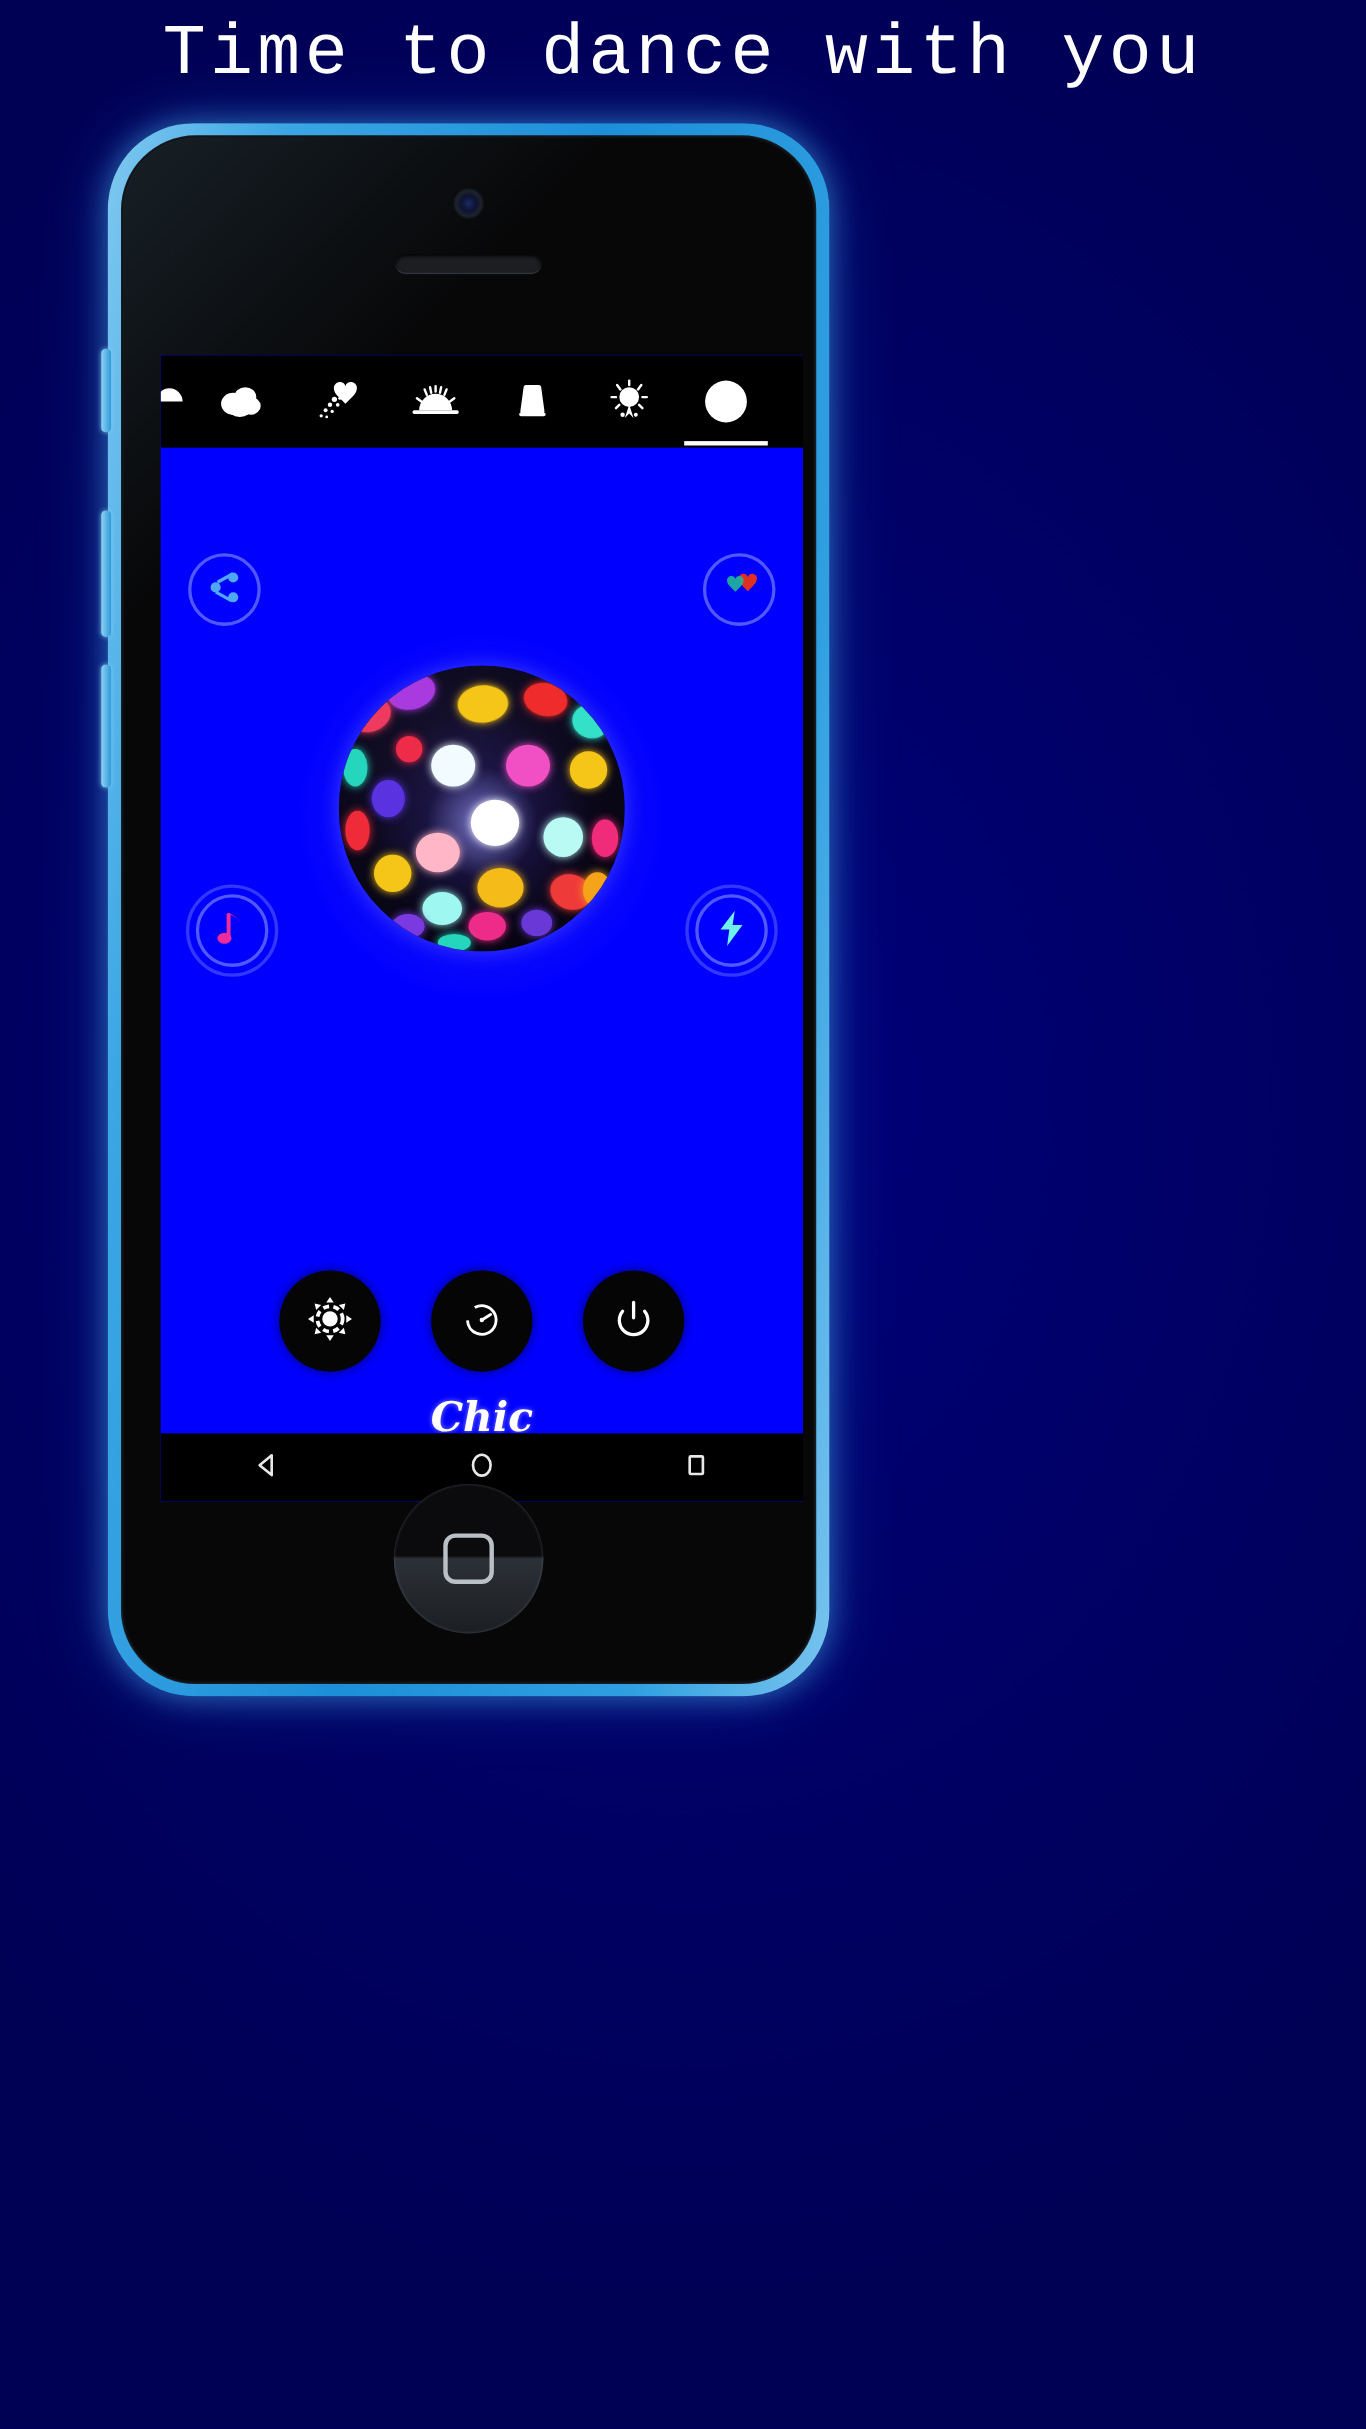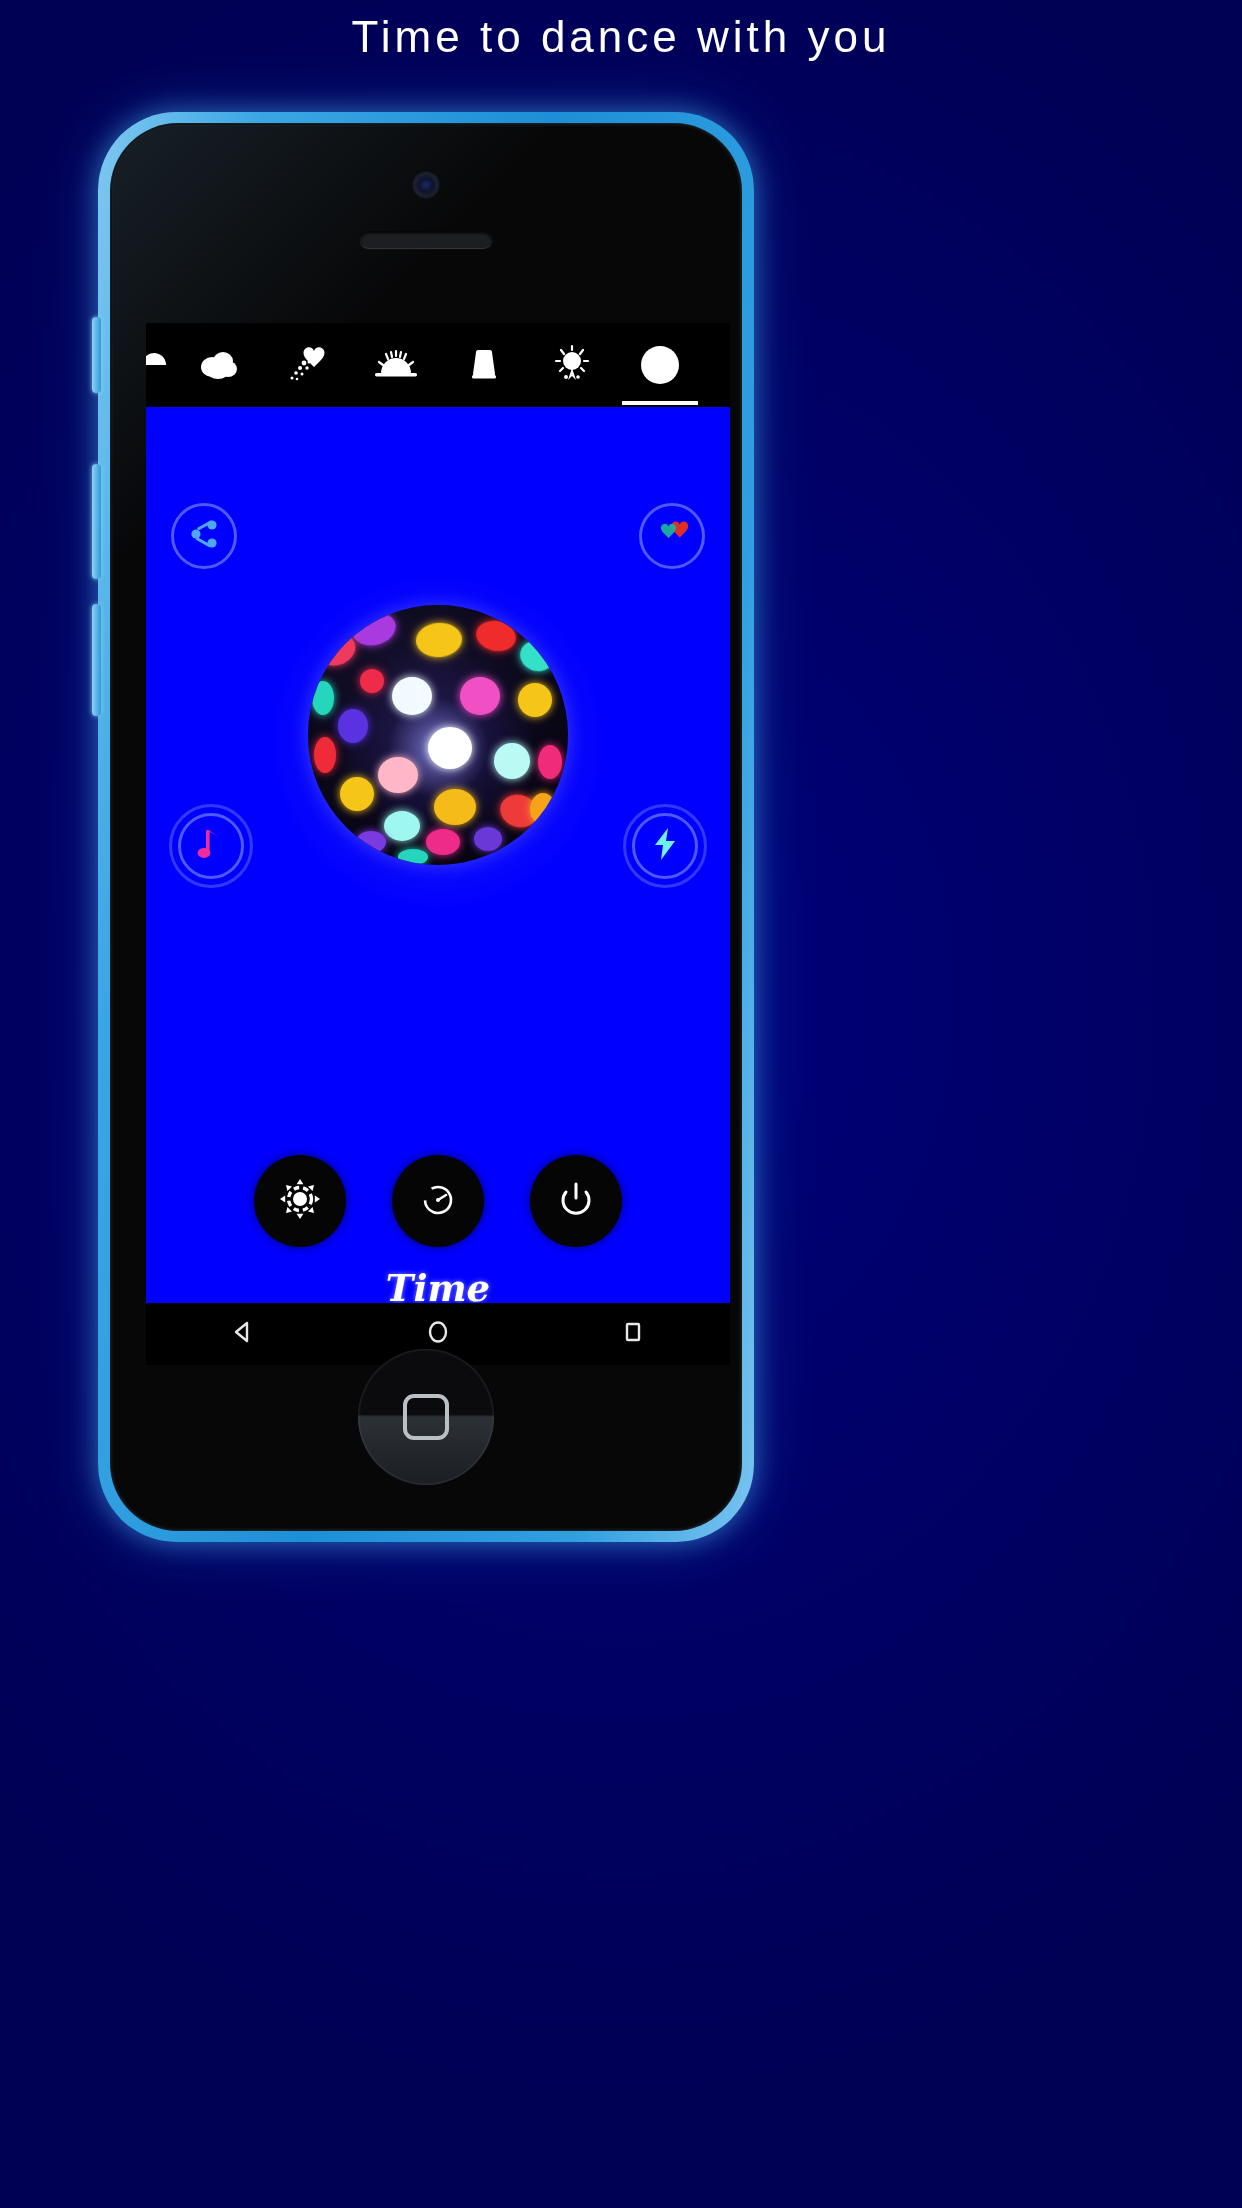--- a/index.html
+++ b/index.html
@@ -17,22 +17,22 @@
   }
 
   
   #headline {
     position: absolute;
     top: 12px;
     left: 0;
     width: 1242px;
     text-align: center;
     color: #ffffff;
-    font-family: Liberation Sans, sans-serif;
-    font-size: 44px;
+    font-family: Liberation Mono, monospace;
+    font-size: 65px;
     font-weight: 400;
     letter-spacing: 4px;
     white-space: nowrap;
   }
 
   
   #phone-frame {
     position: absolute;
     left: 98px;
     top: 112px;
@@ -506,21 +506,21 @@
             <span>
               <svg width="38" height="38" viewBox="0 0 38 38">
                 <path d="M9 12a13 13 0 1 0 20 0" fill="none" stroke="#ffffff" stroke-width="3" stroke-linecap="round"></path>
                 <line x1="19" y1="4" x2="19" y2="18" stroke="#ffffff" stroke-width="3" stroke-linecap="round"></line>
               </svg>
             </span>
           </div>
 
         </div>
 
-        <div id="preset-label">Time</div>
+        <div id="preset-label">Chic</div>
 
         <div id="navbar">
           <div class="nav-btn">
             <span>
               <svg width="30" height="30" viewBox="0 0 30 30">
                 <path d="M19 6L8 15l11 9z" fill="none" stroke="#e8e8e8" stroke-width="2.4" stroke-linejoin="round"></path>
               </svg>
             </span>
           </div>
           <div class="nav-btn">

